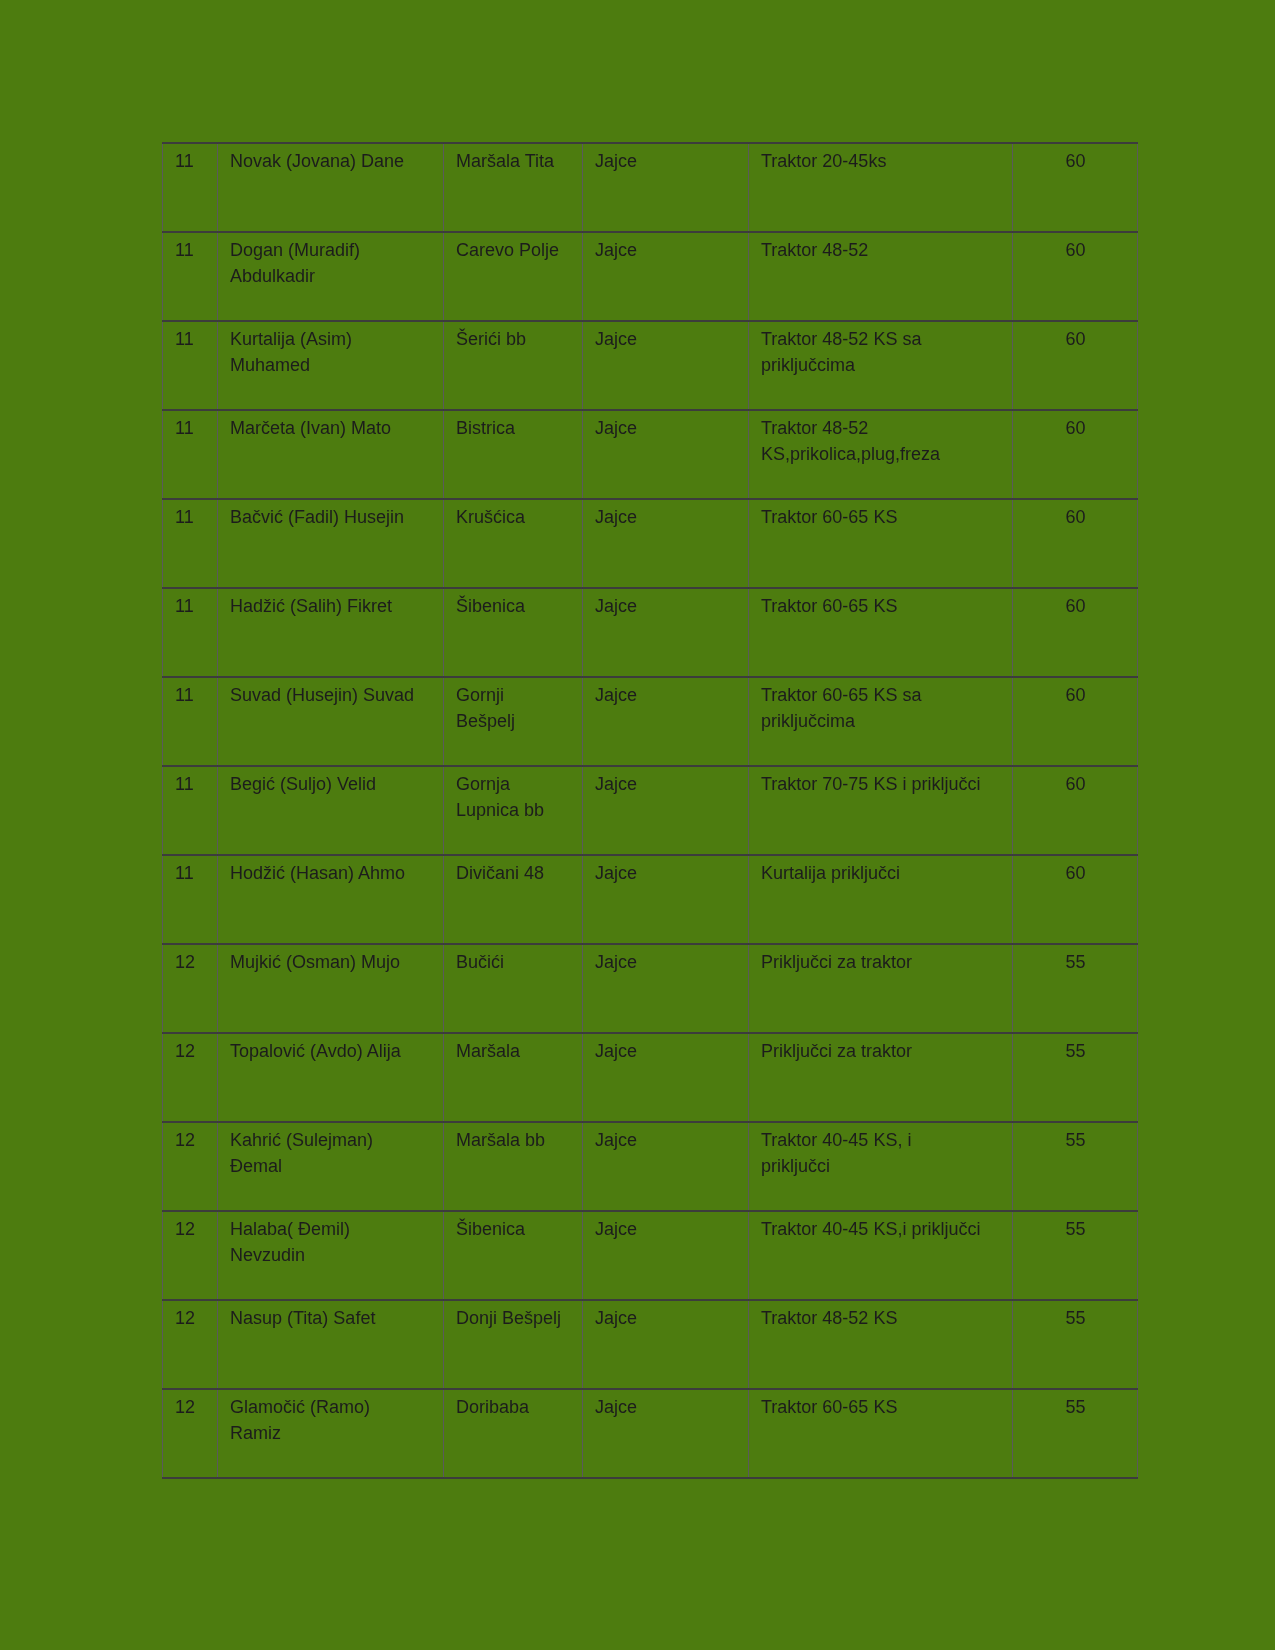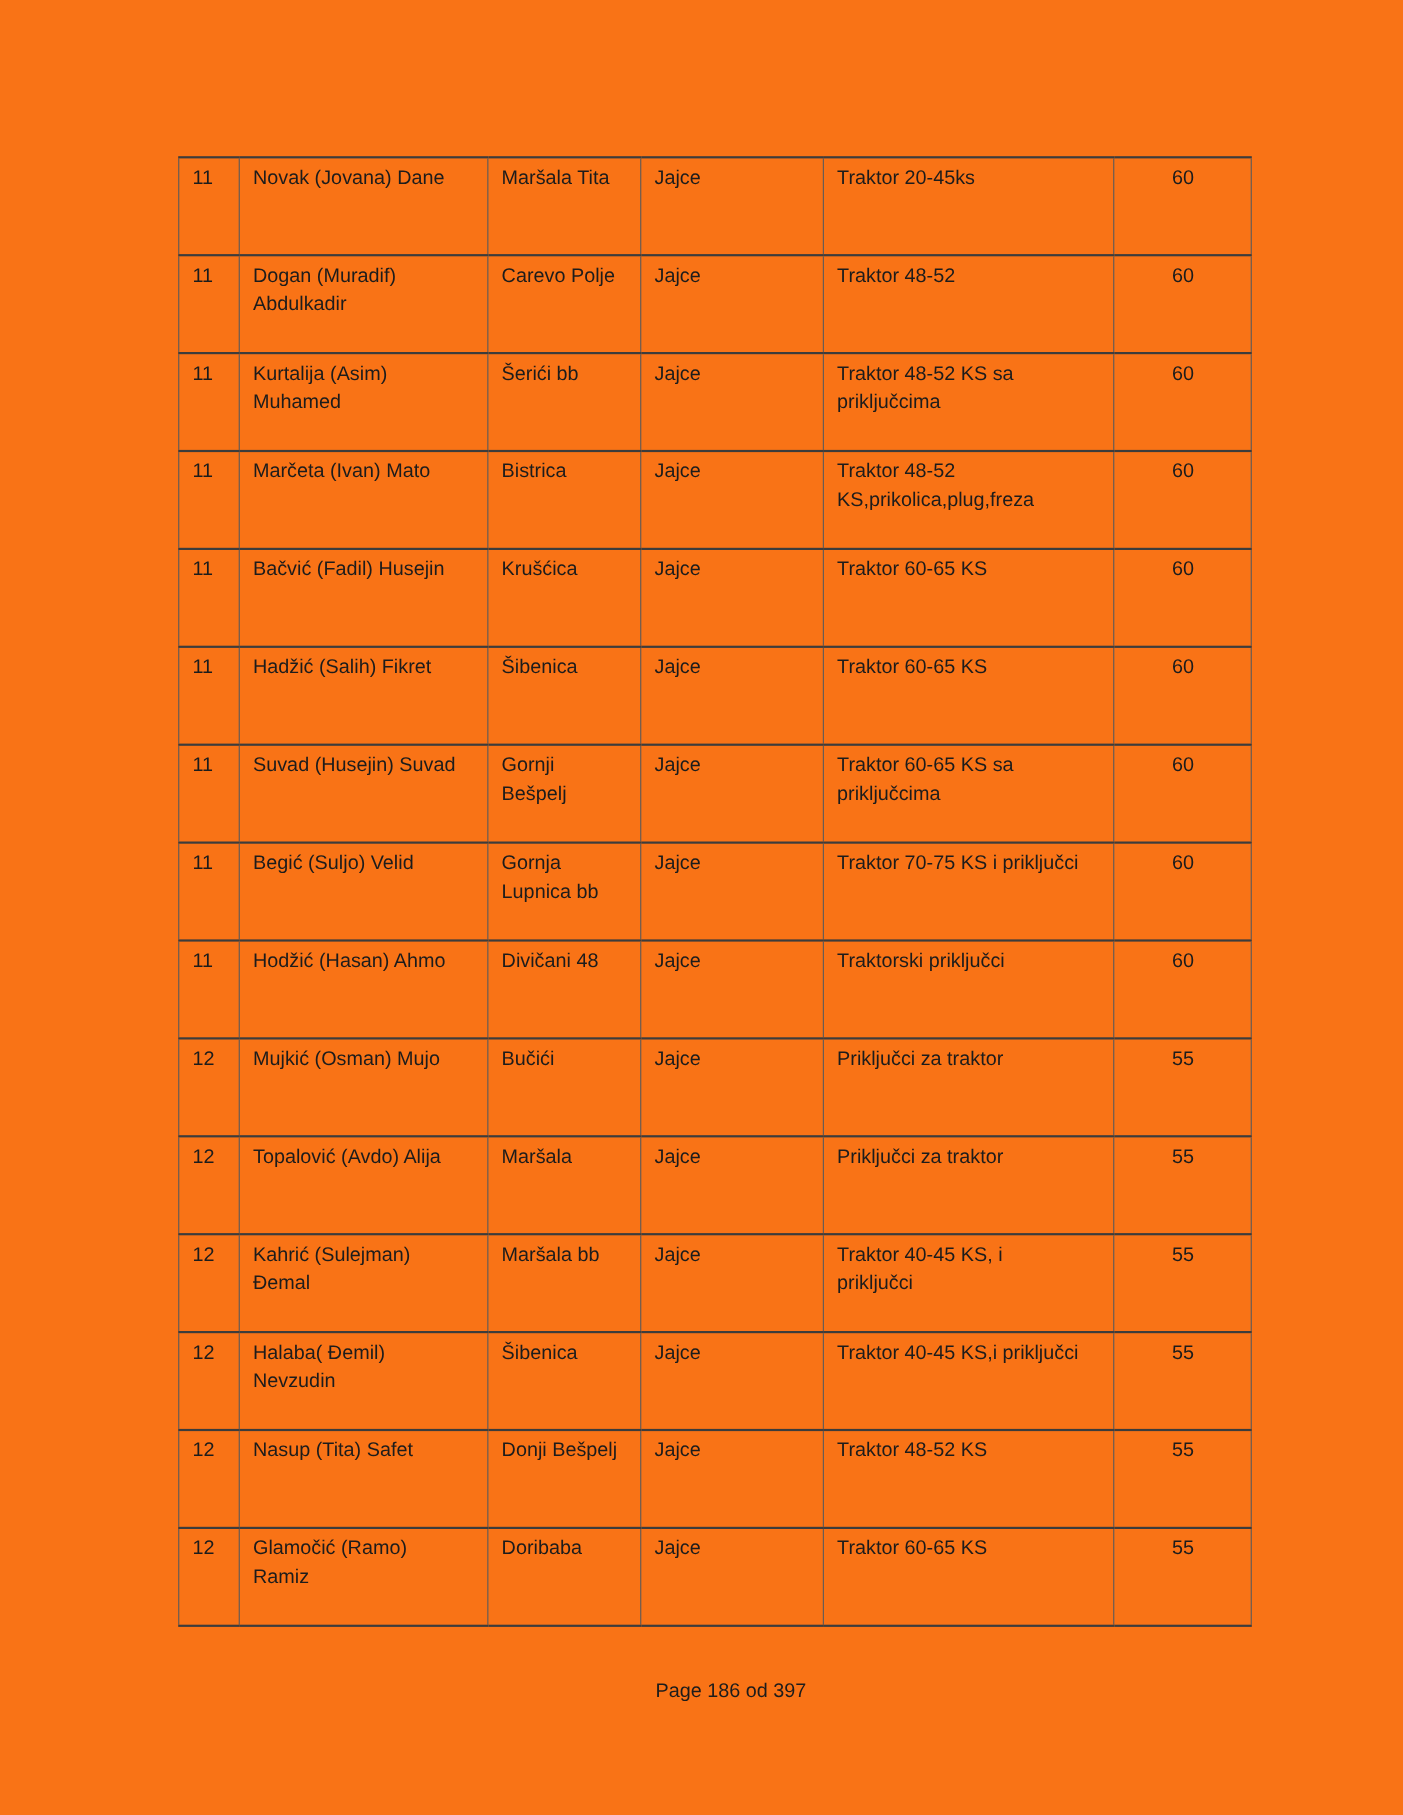--- a/index.html
+++ b/index.html
@@ -4,21 +4,21 @@
 <style>
   html, body {
     margin: 0;
     padding: 0;
     background: #ffffff;
   }
   .page {
     position: relative;
     width: 1275px;
     height: 1650px;
-    background: #f97316;
+    background: #4d7c0f;
     font-family: "Liberation Sans", sans-serif;
     color: #1c1c1c;
     overflow: hidden;
   }
   table.doc-table {
     position: absolute;
     left: 162px;
     top: 142px;
     width: 975px;
     border-collapse: collapse;
@@ -136,21 +136,21 @@
 Lupnica bb</td>
         <td>Jajce</td>
         <td>Traktor 70-75 KS i priključci</td>
         <td class="col-score">60</td>
       </tr>
       <tr>
         <td class="col-rank">11</td>
         <td>Hodžić (Hasan) Ahmo</td>
         <td>Divičani 48</td>
         <td>Jajce</td>
-        <td>Traktorski priključci</td>
+        <td>Kurtalija priključci</td>
         <td class="col-score">60</td>
       </tr>
       <tr>
         <td class="col-rank">12</td>
         <td>Mujkić (Osman) Mujo</td>
         <td>Bučići</td>
         <td>Jajce</td>
         <td>Priključci za traktor</td>
         <td class="col-score">55</td>
       </tr>
@@ -194,15 +194,14 @@
         <td>Glamočić (Ramo)
 Ramiz</td>
         <td>Doribaba</td>
         <td>Jajce</td>
         <td>Traktor 60-65 KS</td>
         <td class="col-score">55</td>
       </tr>
     </tbody>
   </table>
 
-  <div class="footer">Page 186 od 397</div>
 
 </div>
 
 </body></html>

